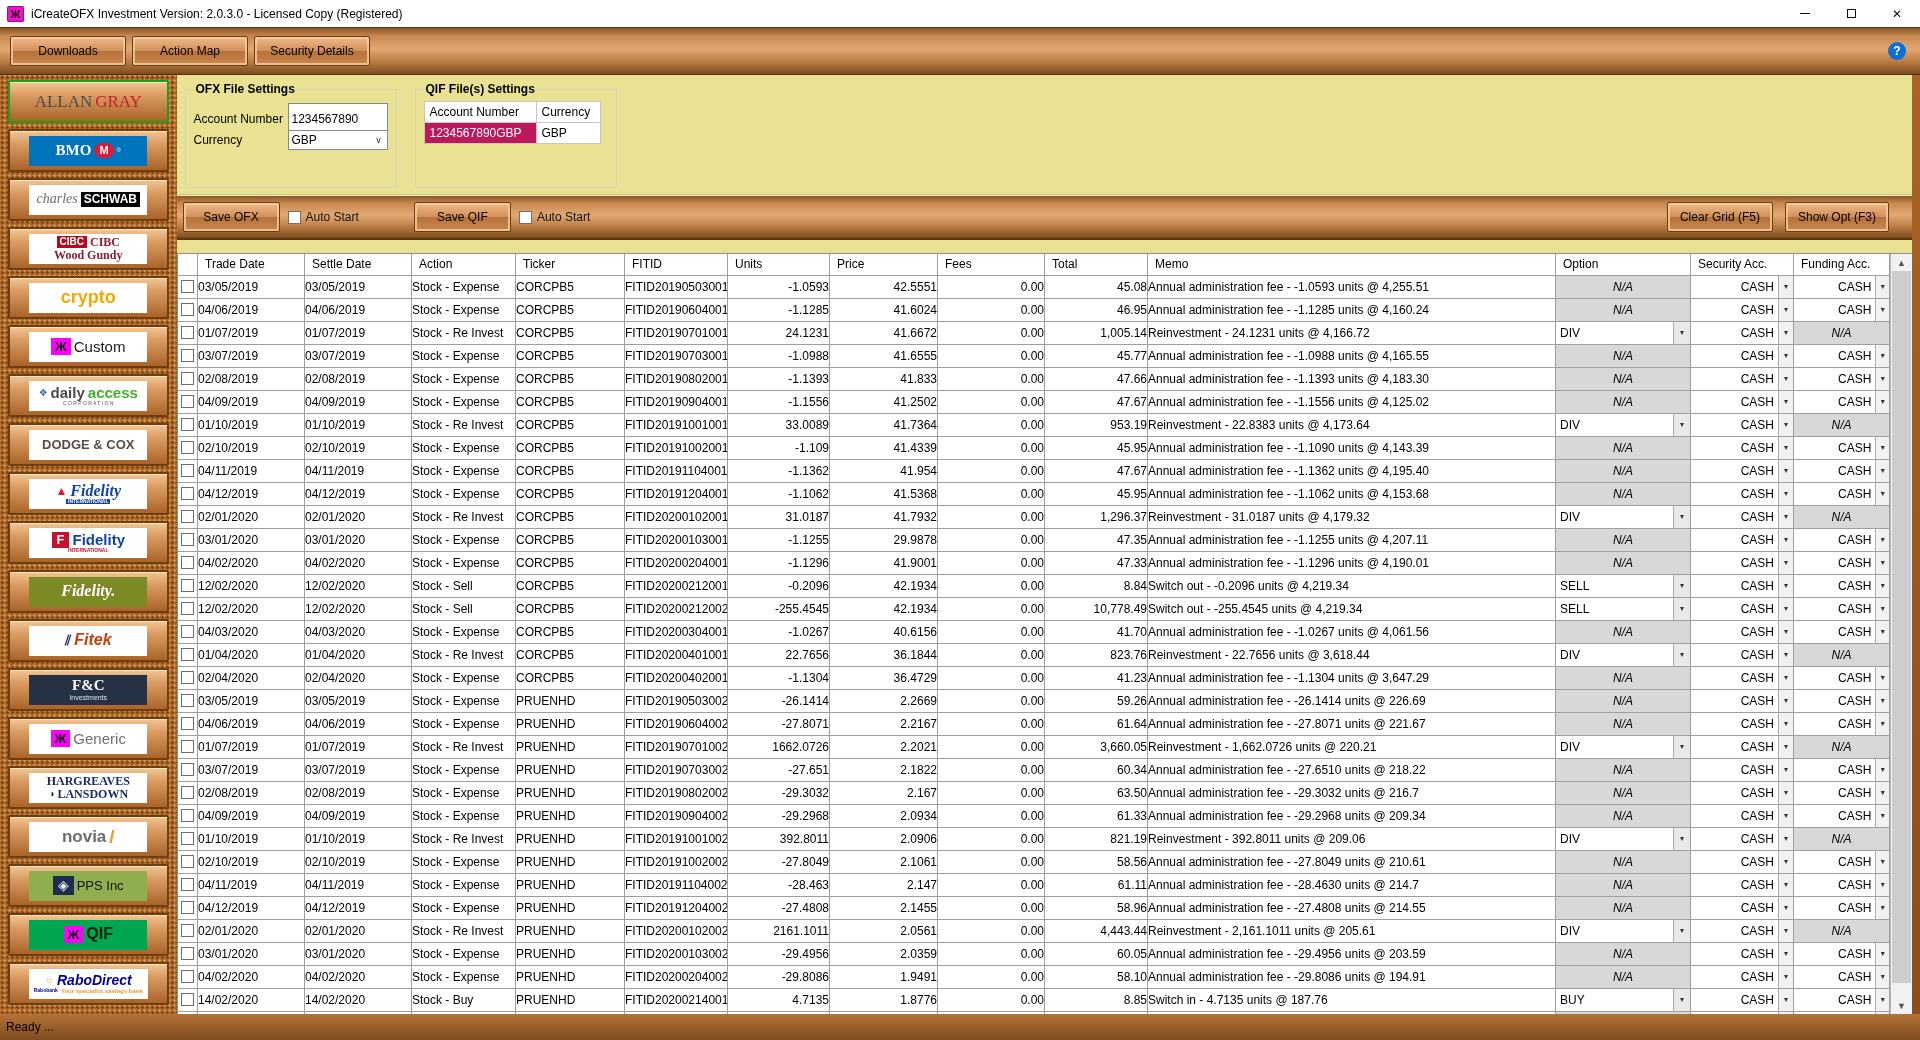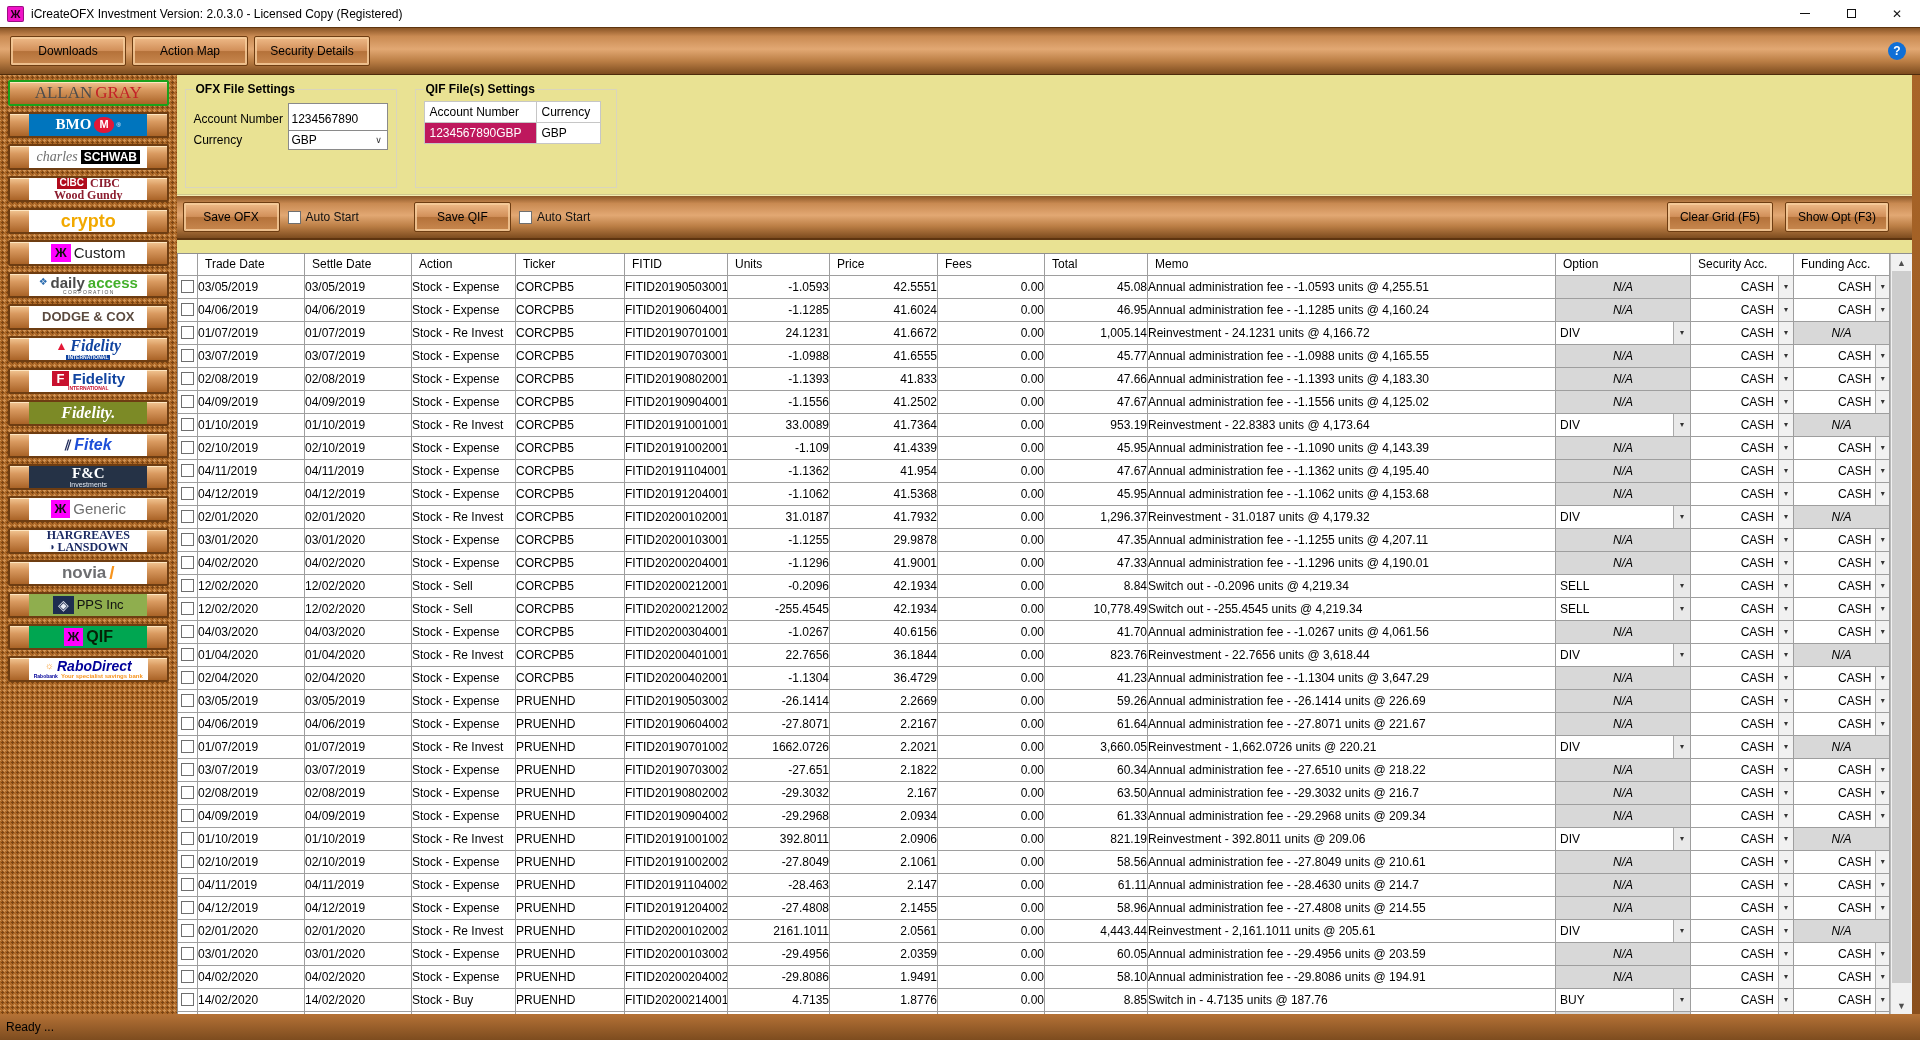--- a/index.html
+++ b/index.html
@@ -28,21 +28,21 @@
   .help-icon { margin-left:auto; margin-right:14px; width:18px; height:18px; border-radius:50%; background:#0f6fd7; color:#fff; font-weight:bold; font-size:12px; display:flex; align-items:center; justify-content:center; }
 
   
   .appbody { display:flex; height:939px; padding-right:8px; background:linear-gradient(180deg,#a96528,#8a4f1c); }
 
   
   .sidebar { width:178px; padding:5px 8px; display:flex; flex-direction:column; gap:6px;
              background-color:#ad6827;
              background-image:radial-gradient(rgba(72,33,2,.5) 1px, transparent 1.4px), radial-gradient(rgba(255,214,160,.4) 1px, transparent 1.4px);
              background-size:5px 5px,5px 5px; background-position:0 0,2px 3px; }
-  .sb-item { height:26px; flex:none; border:2px solid #6e3d12; border-radius:2px; display:flex; align-items:center; justify-content:center;
+  .sb-item { height:43px; flex:none; border:2px solid #6e3d12; border-radius:2px; display:flex; align-items:center; justify-content:center;
              background:linear-gradient(180deg,#f2c693 0%,#d99a60 35%,#c07d42 70%,#a96327 100%);
              box-shadow:inset 0 1px 0 rgba(255,235,200,.85); cursor:default; overflow:hidden; }
   .sb-item.selected { border-color:#1aa11a; }
   .sb-card { min-width:118px; max-width:132px; min-height:30px; padding:2px 5px; display:flex; flex-direction:column; align-items:center; justify-content:center; line-height:1.02; overflow:hidden; }
   .sb-card.nocard { background:transparent !important; }
   .sb-line { display:flex; align-items:center; justify-content:center; gap:3px; white-space:nowrap; }
 
   
   .main { flex:1; display:flex; flex-direction:column; }
 
@@ -217,21 +217,21 @@
           <div class="sb-card" style="background: rgb(124, 138, 38);">
             <div class="sb-line">
               <span style="color: rgb(255, 255, 255); font-weight: bold; font-style: italic; font-family: &quot;Liberation Serif&quot;, serif; font-size: 16px;">Fidelity.</span>
             </div>
           </div>
         </div>
         <div class="sb-item">
           <div class="sb-card" style="background: rgb(255, 255, 255);">
             <div class="sb-line">
               <span style="color: rgb(31, 42, 90); font-weight: bold; font-size: 14px;">⫽</span>
-              <span style="color: #1d4ed8; font-weight: bold; font-style: italic; font-size: 16px;">Fitek</span>
+              <span style="color: #c2410c; font-weight: bold; font-style: italic; font-size: 16px;">Fitek</span>
             </div>
           </div>
         </div>
         <div class="sb-item">
           <div class="sb-card" style="background: rgb(37, 50, 70);">
             <div class="sb-line">
               <span style="color: rgb(255, 255, 255); font-weight: bold; font-family: &quot;Liberation Serif&quot;, serif; font-size: 15px;">F&amp;C</span>
             </div>
             <div class="sb-line">
               <span style="color: rgb(223, 229, 238); font-size: 7px;">Investments</span>

